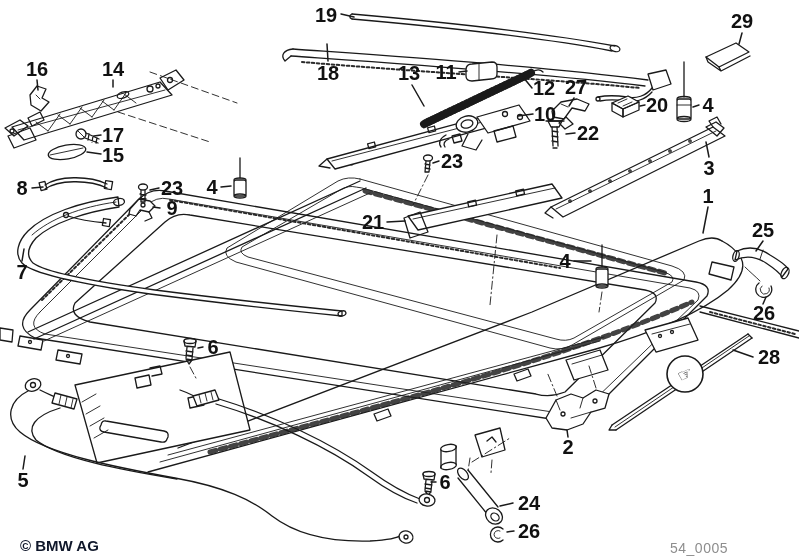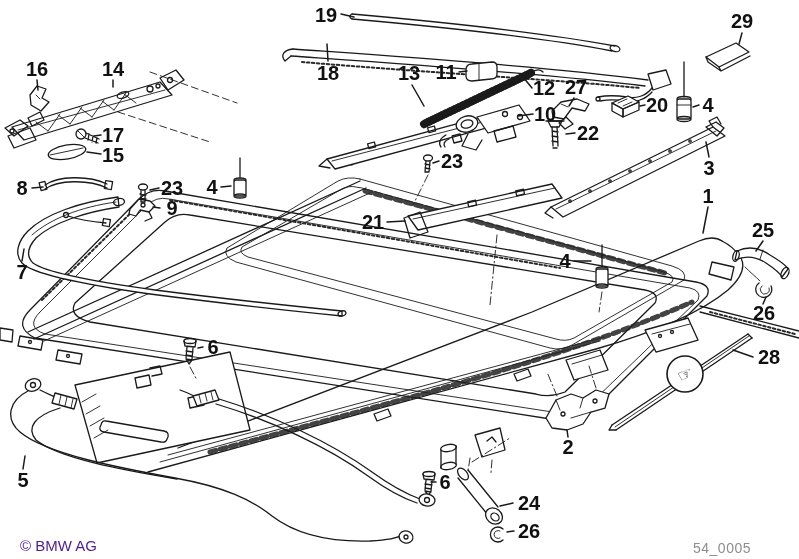--- a/index.html
+++ b/index.html
@@ -9,22 +9,22 @@
   .ln{stroke:#1a1a1a;fill:none;stroke-width:1.3;stroke-linecap:round;stroke-linejoin:round}
   .thin{stroke-width:0.9}
   .wfill{fill:#ffffff}
   .lbl{font-family:"Liberation Sans",sans-serif;font-weight:700;font-size:20px;fill:#111111}
   .leader{stroke:#1a1a1a;stroke-width:1.5;fill:none;stroke-linecap:round}
   .dash{stroke-dasharray:7 4}
   .dashdot{stroke-dasharray:8 3 1.5 3}
   .tex{stroke:#222;stroke-dasharray:6 4.5;stroke-width:5;opacity:.85;fill:none}
   .tex2{stroke:#2a2a2a;stroke-dasharray:2.5 2.5;stroke-width:2;fill:none}
   .coil{stroke:#1a1a1a;stroke-width:8;stroke-dasharray:1.6 3.1;fill:none}
-  .footer-left{position:absolute;left:20px;top:537px;font-size:15px;font-weight:400;color:#4c1d95}
-  .footer-right{position:absolute;left:693px;top:540px;font-size:14px;font-weight:400;color:#8d8d8d;letter-spacing:.5px}
+  .footer-left{position:absolute;left:20px;top:537px;font-size:15px;font-weight:700;color:#0f172a}
+  .footer-right{position:absolute;left:670px;top:540px;font-size:14px;font-weight:400;color:#8d8d8d;letter-spacing:.5px}
   .hand{font-size:17px;fill:#1a1a1a;font-weight:400}
 </style>
 </head>
 <body>
 
 <div id="stage">
 <svg width="799" height="559" viewBox="0 0 799 559">
 
   <g class="ln">
     <path d="M28,332 L360,181"></path>

